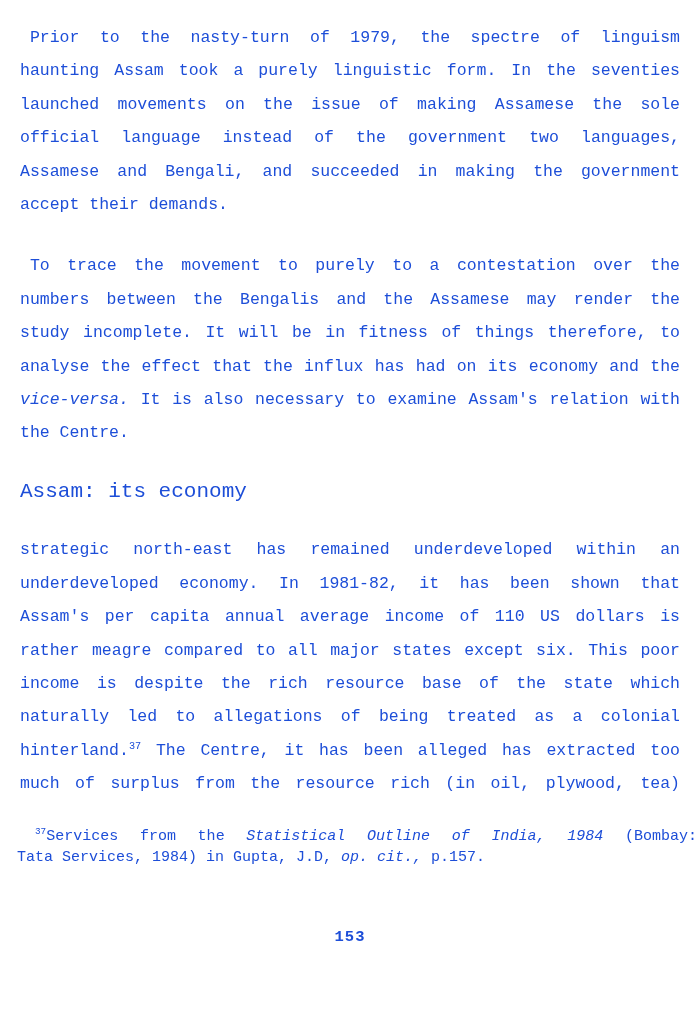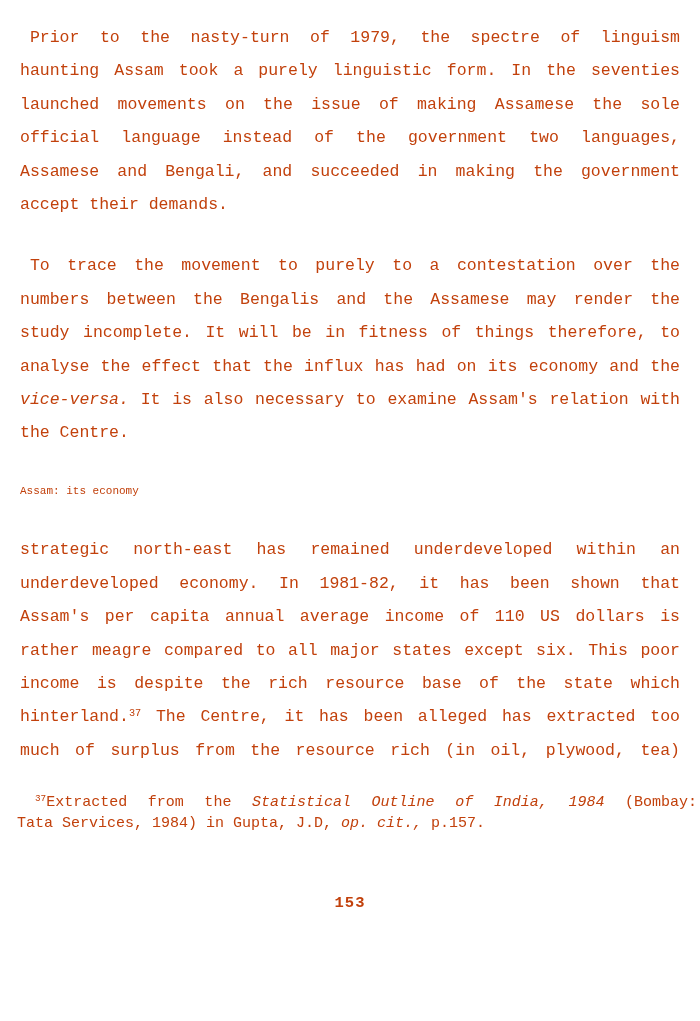--- a/index.html
+++ b/index.html
@@ -7,41 +7,41 @@
     padding: 0;
     background: #ffffff;
   }
   .page {
     position: relative;
     width: 700px;
     height: 1021px;
     background: #ffffff;
     overflow: hidden;
     font-family: "Liberation Mono", "DejaVu Sans Mono", monospace;
-    color: #c2410c;
+    color: #1d4ed8;
     border-radius: 14px;
   }
   .content {
     padding: 21px 20px 0 20px;
   }
   .para {
     font-size: 16.5px;
     line-height: 33.4px;
     margin: 0 0 25px 0;
   }
   .line {
     text-align: justify;
     text-align-last: justify;
     text-justify: inter-word;
   }
   .line.nofill {
     text-align-last: left;
   }
   .heading {
-    font-size: 11px;
+    font-size: 21px;
     line-height: 33.4px;
     margin: 0 0 25px 0;
     white-space: nowrap;
   }
   .footnote {
     font-size: 15px;
     line-height: 21px;
     margin: 0 -17px 0 -3px;
   }
   .italic {
@@ -83,22 +83,23 @@
         <div class="line"><span class="italic">vice-versa.</span><span> It is also necessary to examine Assam's relation with</span></div>
         <div class="line nofill"><span>the Centre.</span></div>
       </div>
     <div class="heading">Assam: its economy</div>
     <div class="para">
         <div class="line"><span>strategic north-east has remained underdeveloped within an</span></div>
         <div class="line"><span>underdeveloped economy. In 1981-82, it has been shown that</span></div>
         <div class="line"><span>Assam's per capita annual average income of 110 US dollars is</span></div>
         <div class="line"><span>rather meagre compared to all major states except six. This poor</span></div>
         <div class="line"><span>income is despite the rich resource base of the state which</span></div>
+        <div class="line"><span>naturally led to allegations of being treated as a colonial</span></div>
         <div class="line"><span>hinterland.</span><span class="sup">37</span><span> The Centre, it has been alleged has extracted too</span></div>
         <div class="line"><span>much of surplus from the resource rich (in oil, plywood, tea)</span></div>
       </div>
     <div class="para footnote">
-        <div class="line" style="padding-left: 1.2em;"><span class="sup">37</span><span>Extracted from the </span><span class="italic">Statistical Outline of India, 1984</span><span> (Bombay:</span></div>
+        <div class="line" style="padding-left: 1.2em;"><span class="sup">37</span><span>Services from the </span><span class="italic">Statistical Outline of India, 1984</span><span> (Bombay:</span></div>
         <div class="line nofill"><span>Tata Services, 1984) in Gupta, J.D, </span><span class="italic">op. cit.,</span><span> p.157.</span></div>
       </div>
     <div class="page-number">153</div>
   </div>
 </div>
 
 </body></html>

